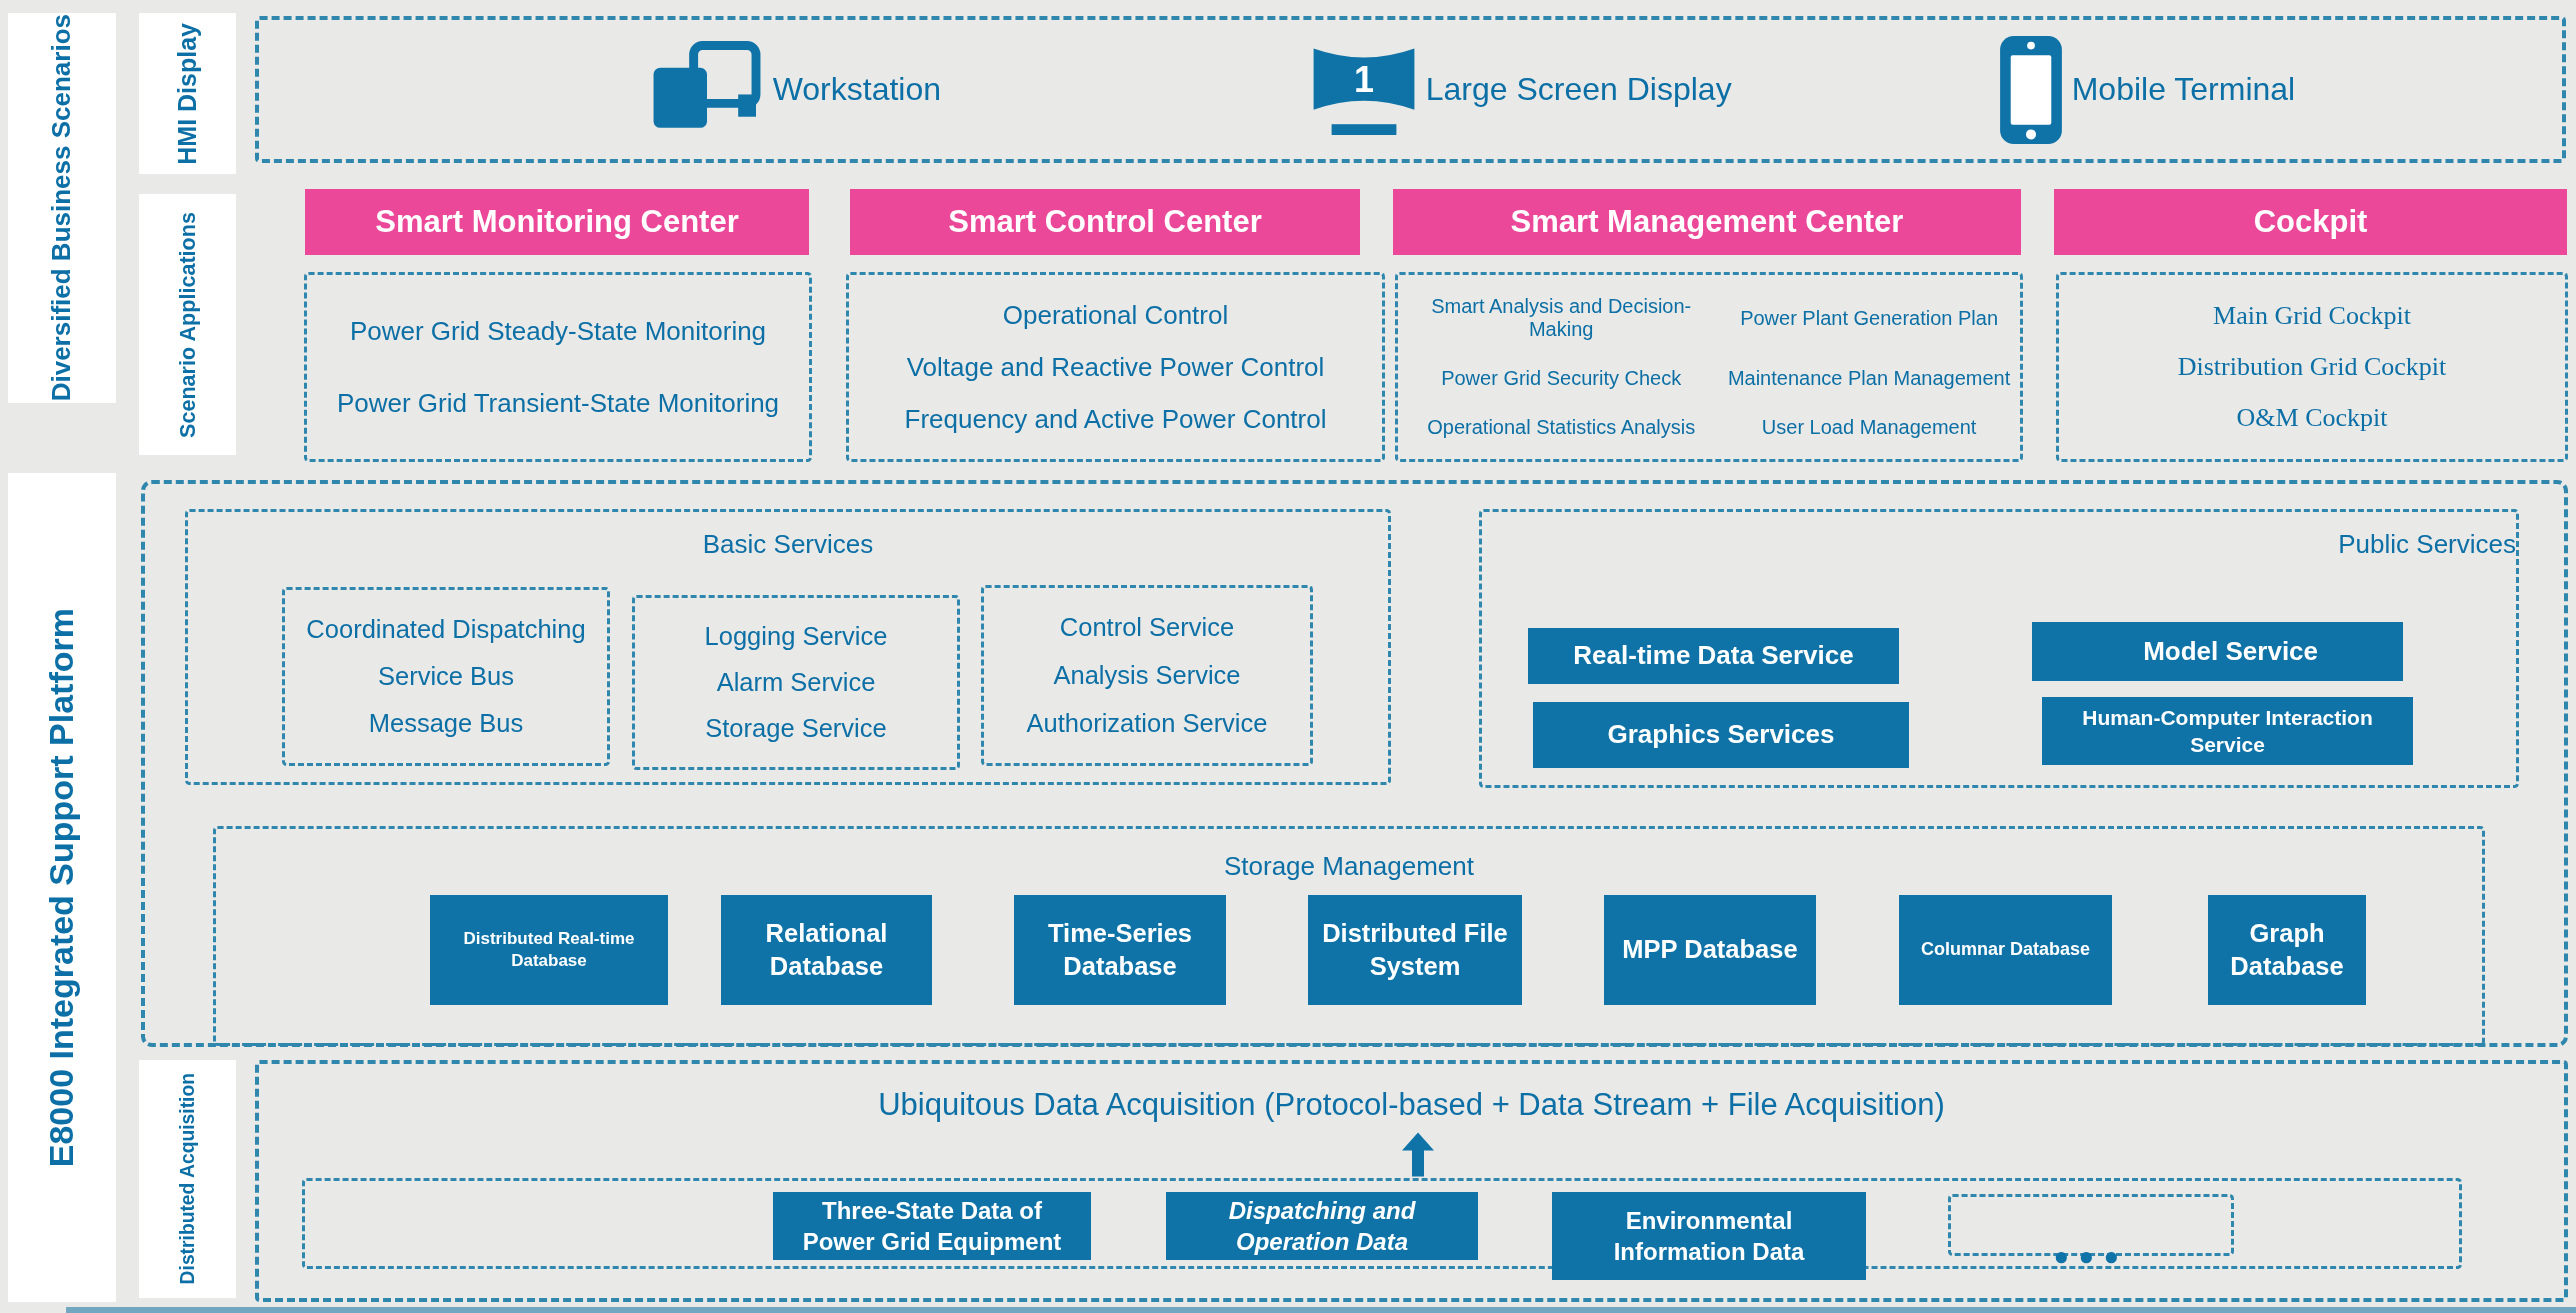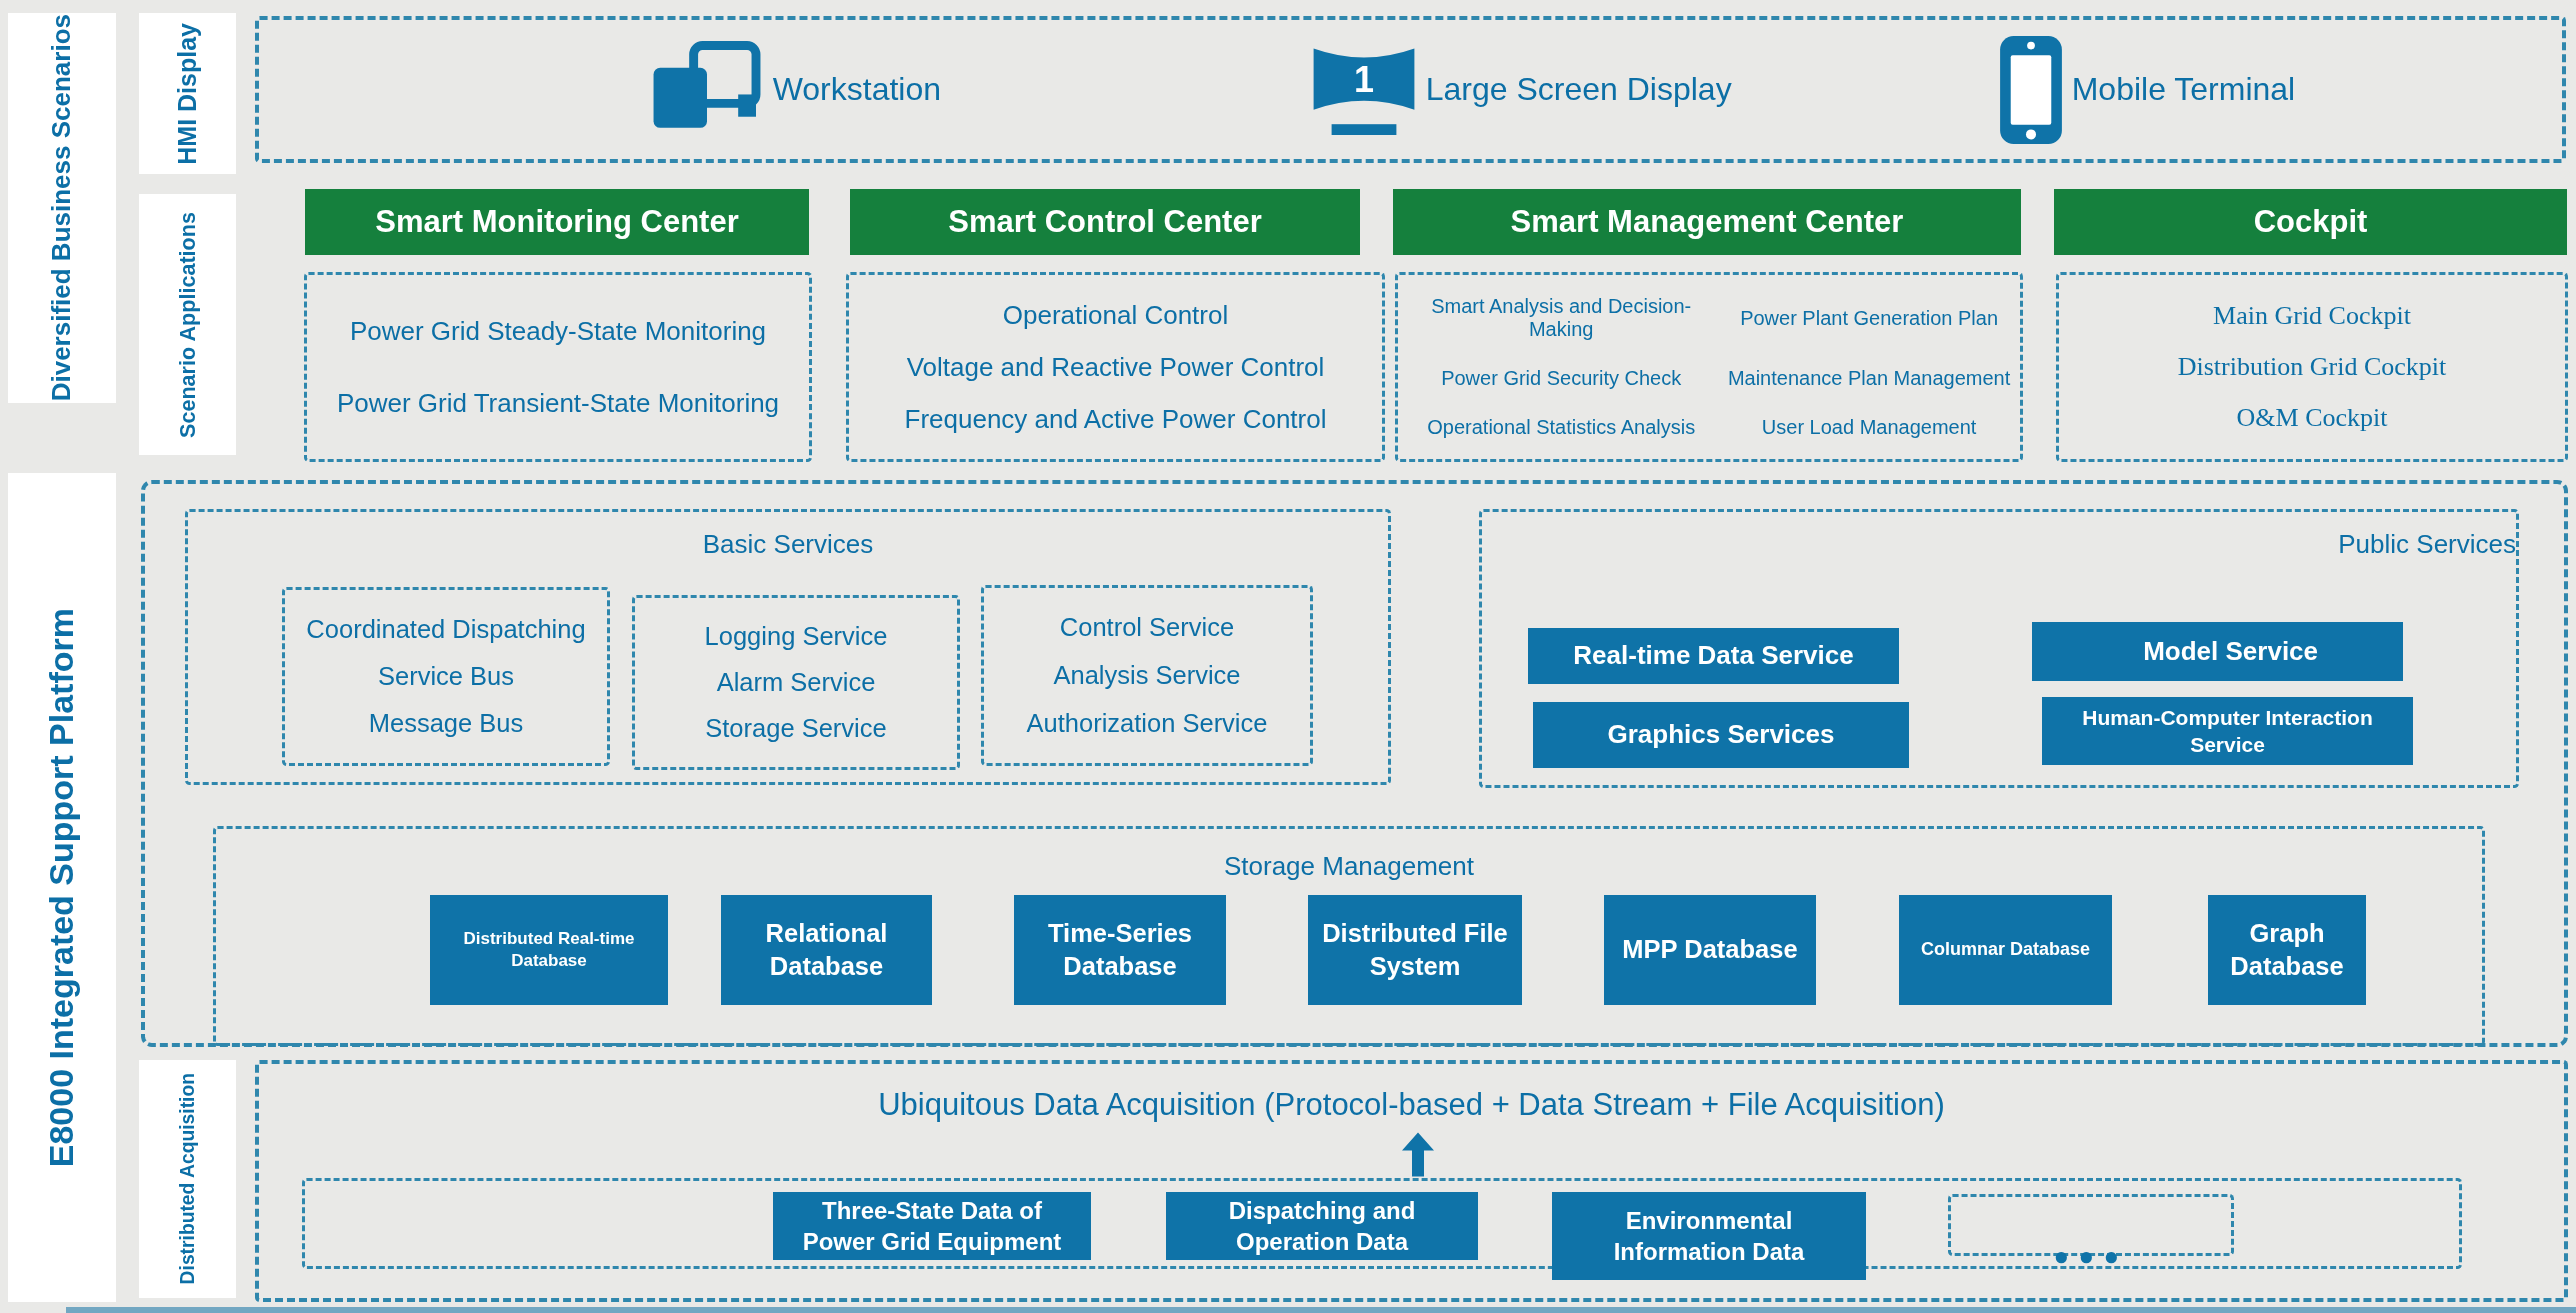--- a/index.html
+++ b/index.html
@@ -15,21 +15,21 @@
   }
   .vlabel span{
     writing-mode:vertical-rl;transform:rotate(180deg);
     font-weight:700;color:#0c6fa6;white-space:nowrap;
   }
   .dashed{
     position:absolute;border:4.6px dashed #2f87ad;border-radius:4.6px;box-sizing:border-box;
   }
   .dashed.thin{border-width:3.9px;}
   .hdr{
-    position:absolute;background:#15803d;color:#ffffff;
+    position:absolute;background:#ec4899;color:#ffffff;
     font-weight:700;font-size:31px;
     display:flex;align-items:center;justify-content:center;text-align:center;
   }
   .scen{
     display:flex;flex-direction:column;justify-content:space-around;
     text-align:center;padding:20px 4.6px;
   }
   .scen .item, .svc{font-size:26px;color:#0c6fa6;}
   .grid2{
     position:absolute;inset:7.7px 3.1px;display:grid;
@@ -219,21 +219,21 @@
 
   <div class="dashed" style="left:255px;top:1060px;width:2313px;height:242px;">
     <div class="acq-title" style="top:23px;">Ubiquitous Data Acquisition (Protocol-based + Data Stream + File Acquisition)</div>
     <svg style="position:absolute;left:1142px;top:68px;" width="34" height="45" viewBox="0 0 34 44">
       <path d="M17 0 L33 18 L23 18 L23 44 L11 44 L11 18 L1 18 Z" fill="#0f73a8"></path>
     </svg>
     <div class="dashed thin" style="left:43px;top:114px;width:2160px;height:91px;">
       <div class="bbox" style="left:468px;top:10.8px;width:318px;height:68px;font-size:24px;">
         <span>Three-State Data of Power Grid Equipment</span>
       </div>
-      <div class="bbox" style="left:861px;top:10.8px;width:312px;height:68px;font-size:24px;">
+      <div class="bbox" style="left:861px;top:10.8px;width:312px;height:68px;font-size:24px;font-style:italic;">
         <span>Dispatching and Operation Data</span>
       </div>
       <div class="bbox" style="left:1247px;top:10.8px;width:314px;height:88px;font-size:24px;">
         <span>Environmental Information Data</span>
       </div>
       <div class="dashed thin" style="left:1643px;top:13px;width:286px;height:62px;border-width:3.9px;">
         <span class="ellipsis">●●●</span>
       </div>
     </div>
   </div>

